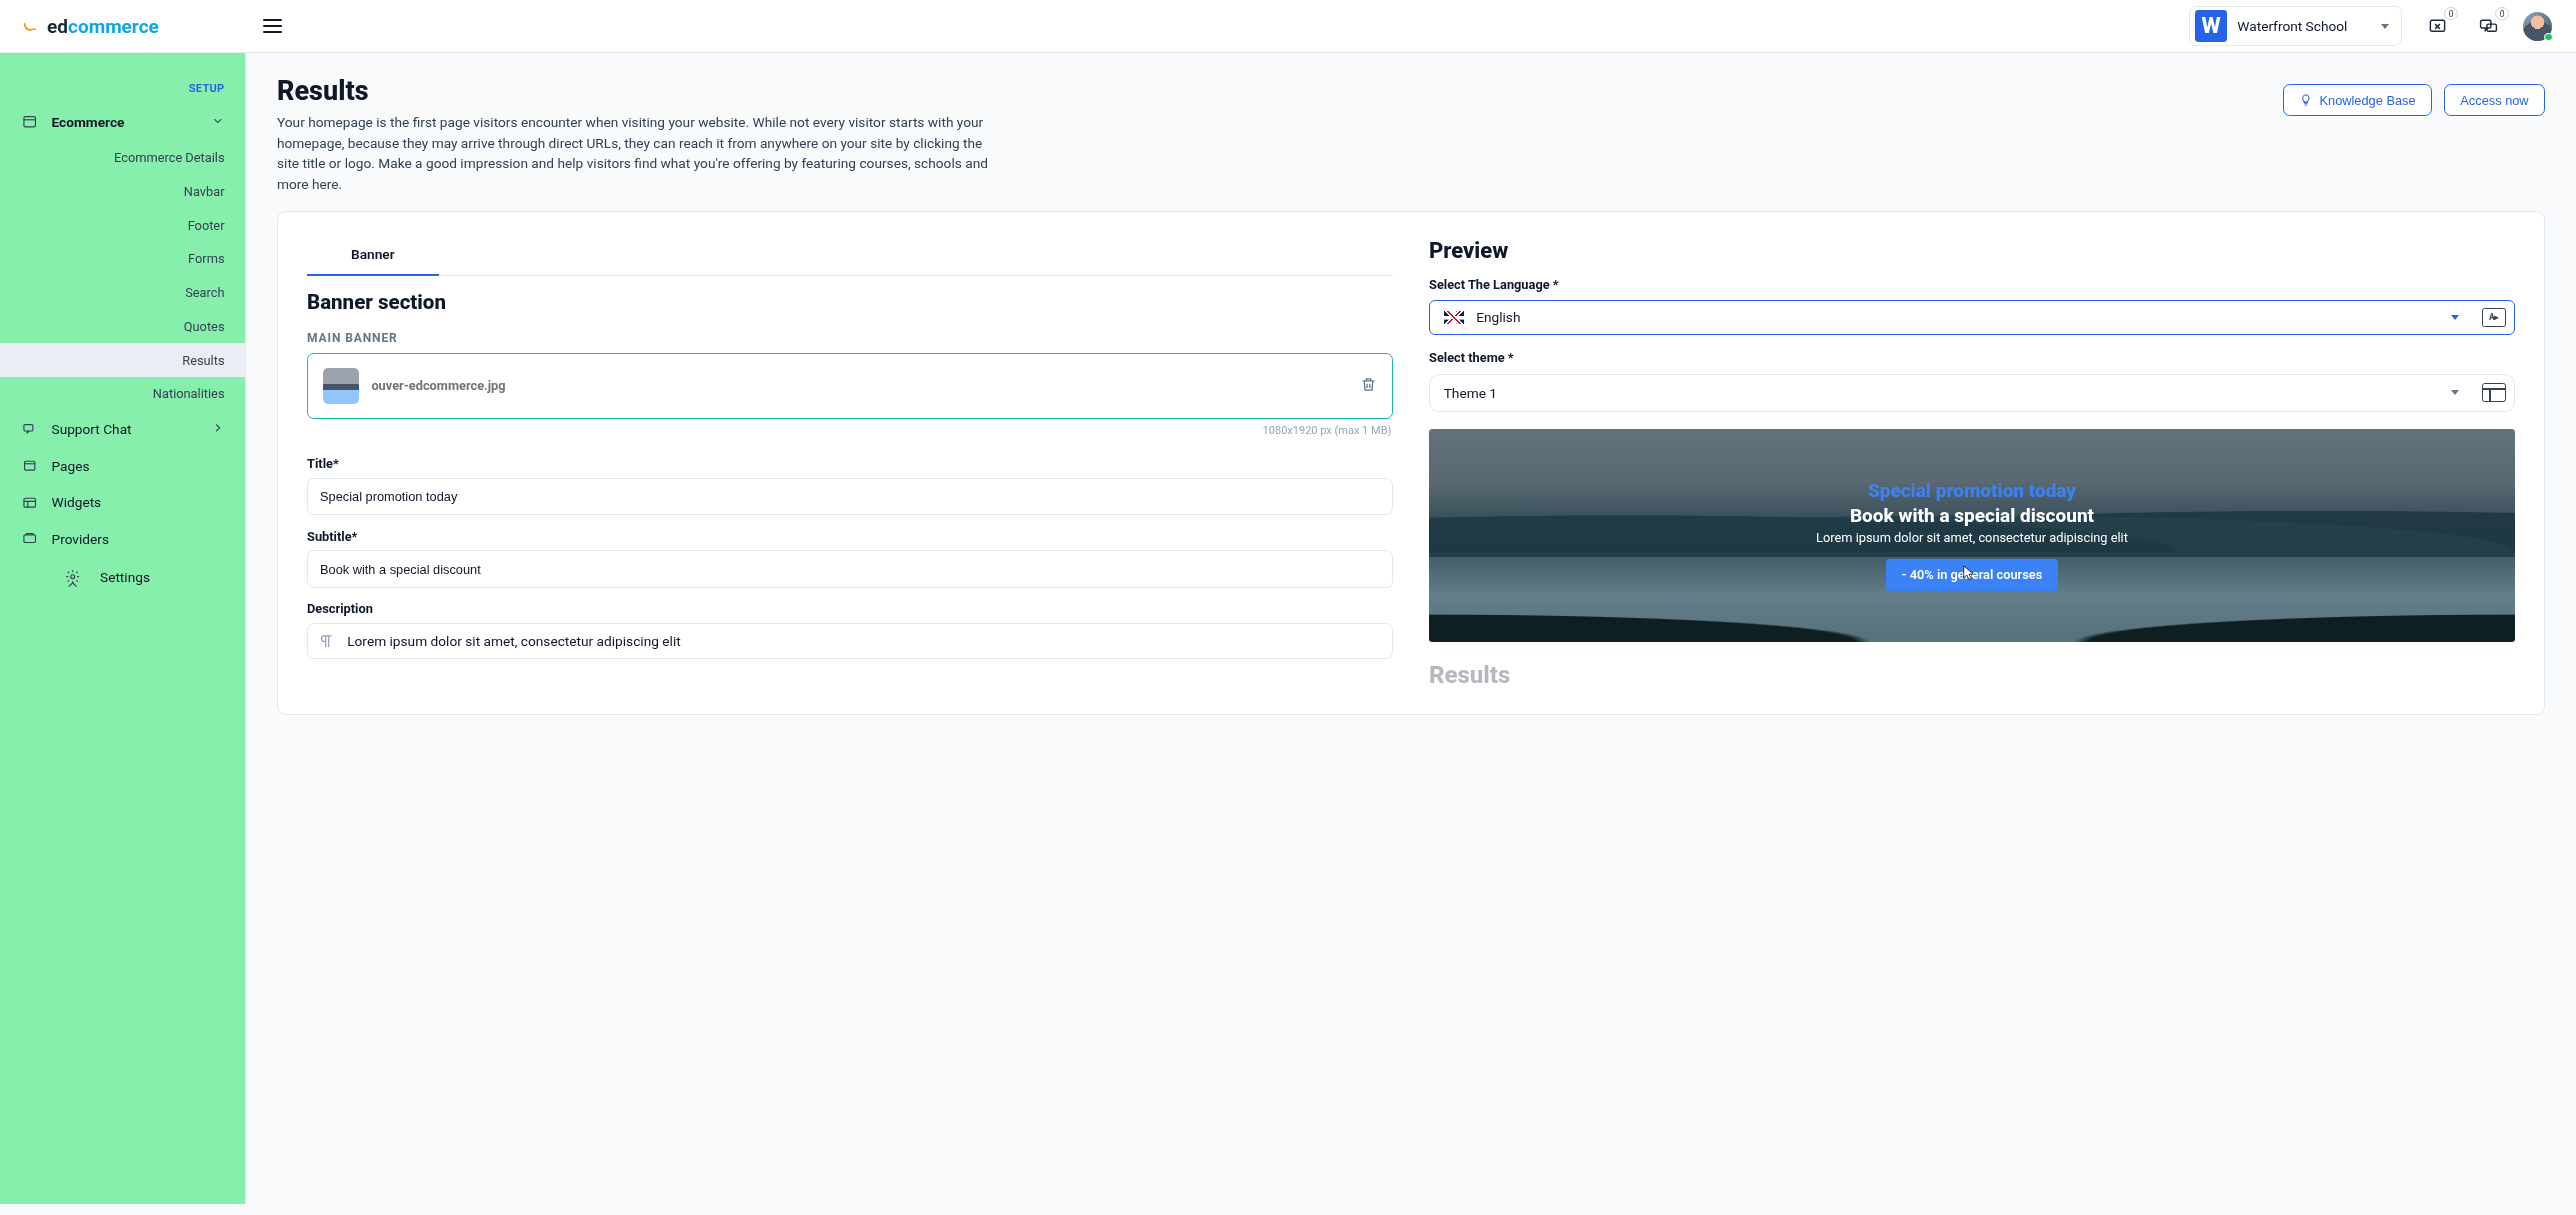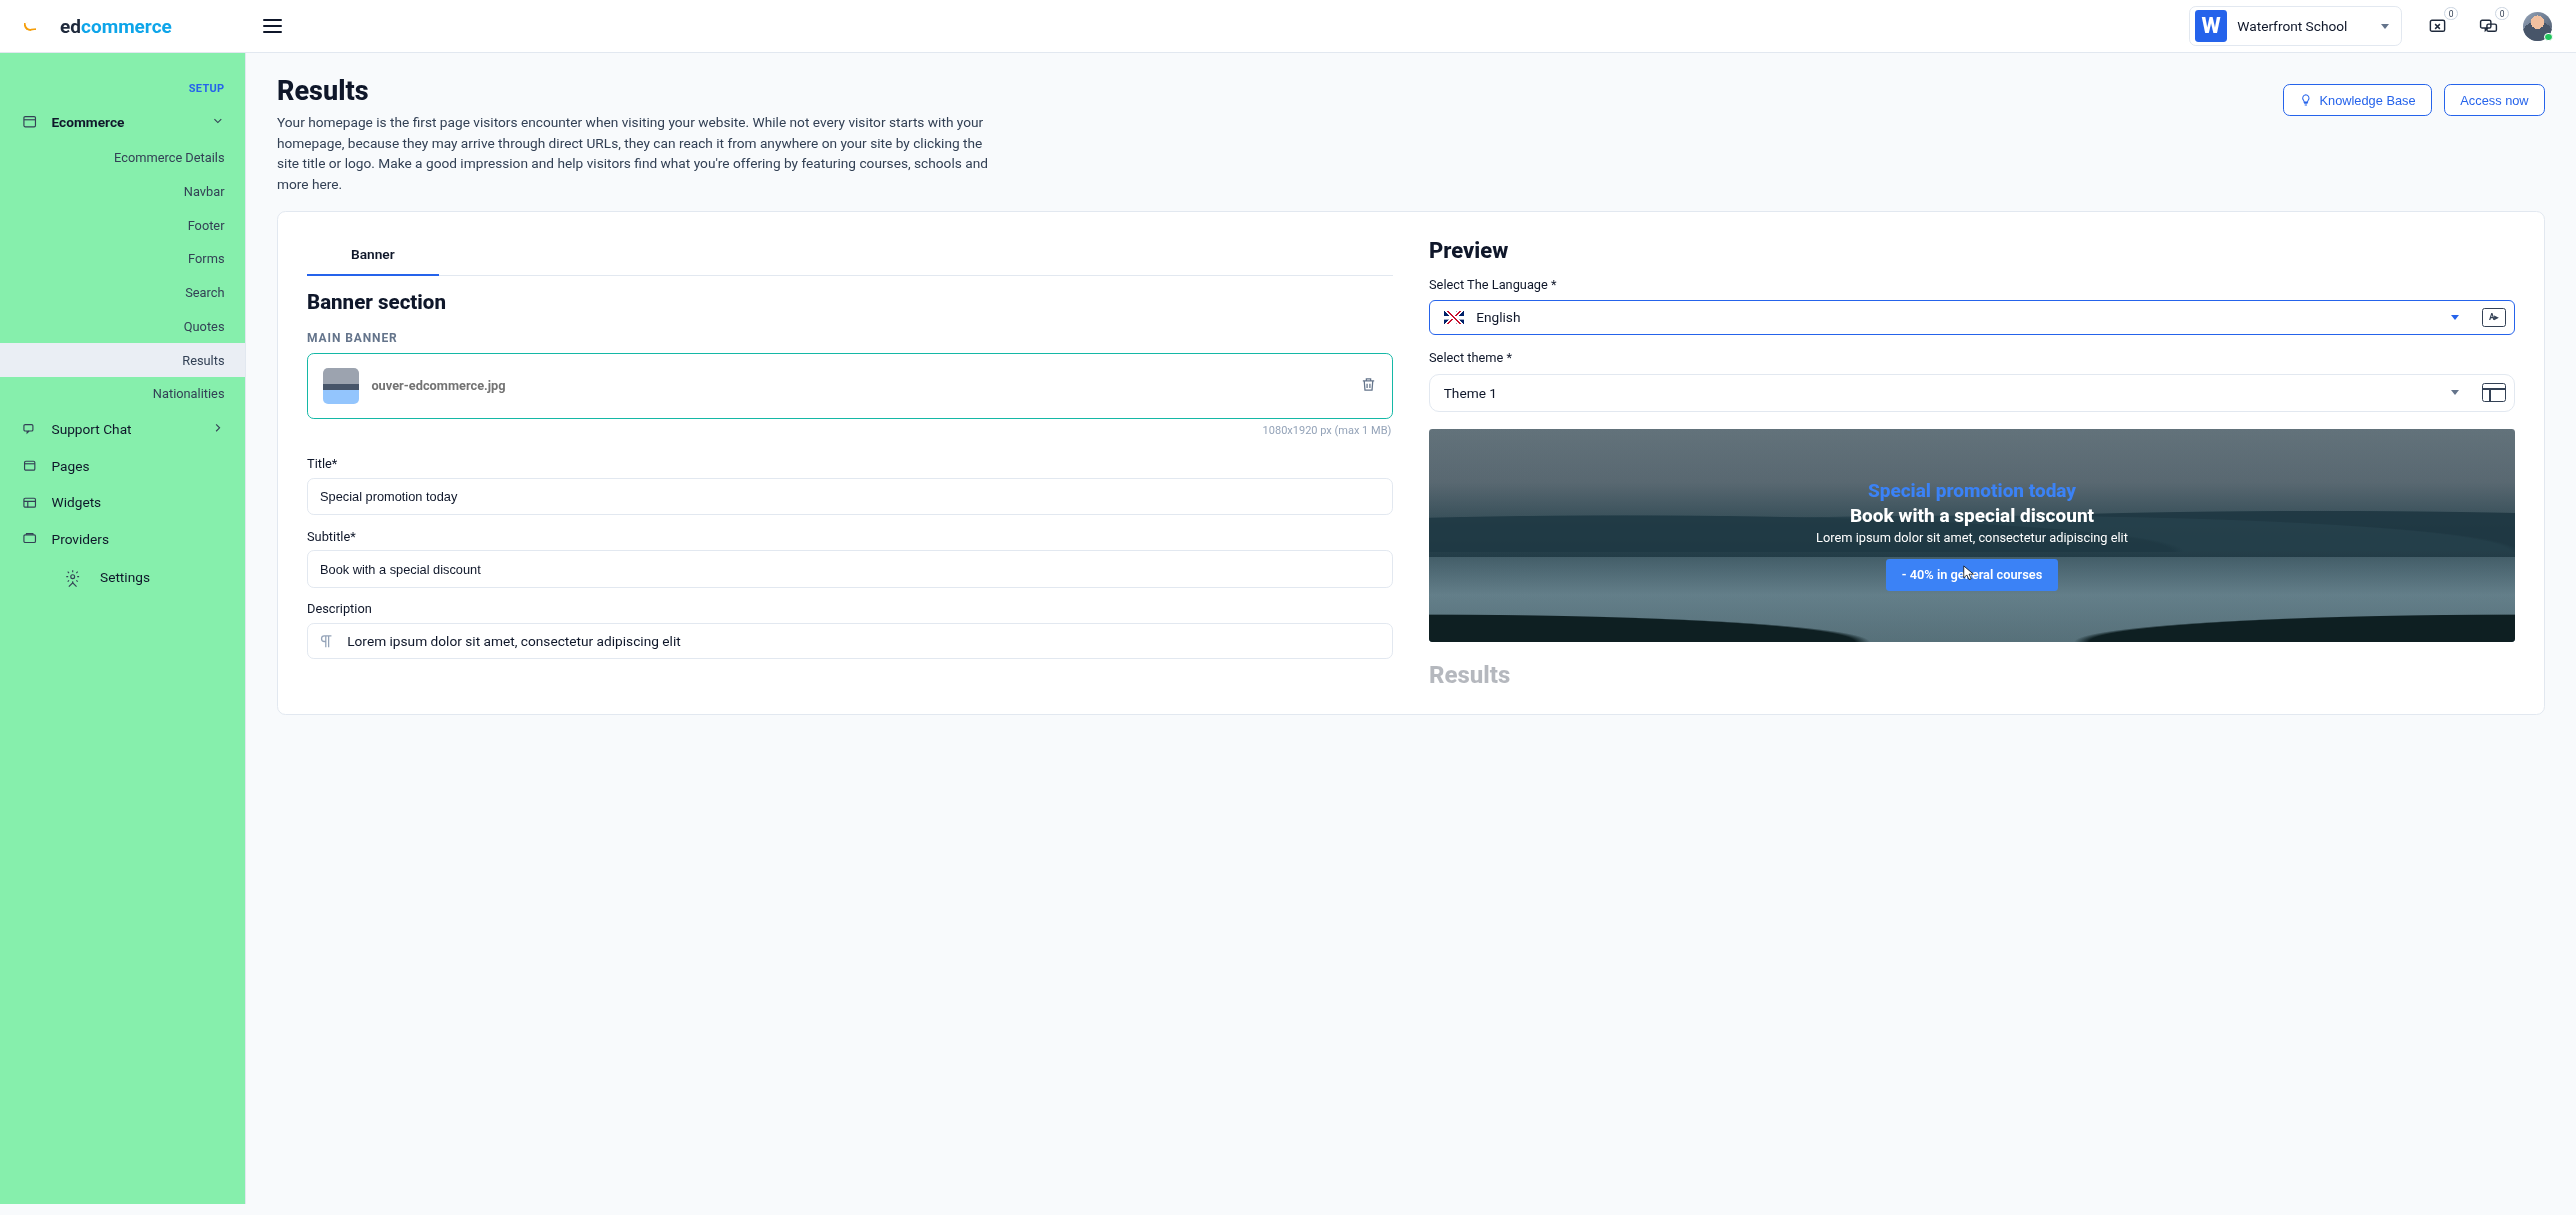--- a/index.html
+++ b/index.html
@@ -16,21 +16,21 @@
   html,body{margin:0;padding:0;height:100%;font-family:-apple-system,BlinkMacSystemFont,"Segoe UI",Roboto,Helvetica,Arial,sans-serif;color:var(--text);}
   body{background:var(--bg);}
 
   
   .app-header{
     position:fixed;top:0;left:0;right:0;height:var(--header-height);
     display:flex;align-items:center;padding:0 24px;background:#fff;border-bottom:0.9px solid var(--border);z-index:20;
   }
   .logo{display:flex;align-items:center;gap:5.1px;font-weight:700;font-size:19px;color:#0f172a;width:calc(var(--sidebar-width) - 24px);}
   .logo .swoosh{display:inline-block;width:12px;height:8.5px;border-bottom:2.6px solid #f59e0b;border-left:2.6px solid #f59e0b;border-radius:0 0 0 6.8px;transform:rotate(-8deg);}
-  .logo .ed{color:#1e293b;margin-left:19px;}
+  .logo .ed{color:#1e293b;margin-left:6px;}
   .logo .com{color:#0ea5e9;}
 
   .hamburger{width:34px;height:34px;display:flex;flex-direction:column;justify-content:center;gap:4.3px;margin-left:10.2px;cursor:pointer;border-radius:5.1px;}
   .hamburger span{display:block;width:19px;height:2.1px;background:#0f172a;border-radius:1.7px;margin-left:6.8px;}
 
   .header-right{margin-left:auto;display:flex;align-items:center;gap:19px;}
   .school-dd{display:flex;align-items:center;gap:10.2px;padding:3.4px 12px 3.4px 5.1px;border:0.9px solid var(--border);border-radius:6.8px;min-width:213px;position:relative;}
   .school-badge{width:32px;height:32px;background:#2563eb;color:#fff;display:flex;align-items:center;justify-content:center;font-weight:800;font-size:22px;border-radius:3.4px;line-height:1;}
   .school-name{font-size:13.7px;color:#0f172a;}
   .chev-down{margin-left:auto;display:inline-block;width:0;height:0;border-left:4.3px solid transparent;border-right:4.3px solid transparent;border-top:5.1px solid #64748b;}
@@ -80,21 +80,21 @@
 
   .section-title{font-size:20.5px;font-weight:800;margin:6.8px 0 17px;}
   .field-label{font-size:12px;font-weight:700;letter-spacing:0.9px;color:#64748b;margin-bottom:8.5px;text-transform:uppercase;}
   .uploaded-box{border:1.3px solid #14b8a6;border-radius:6.8px;padding:13.7px 15.4px;display:flex;align-items:center;gap:12px;}
   .thumb{width:36px;height:36px;border-radius:5.1px;background:linear-gradient(180deg,#9ca3af 0%,#9ca3af 45%,#475569 45% 60%,#93c5fd 60% 100%);}
   .filename{font-size:12.8px;font-weight:700;color:#737373;}
   .trash-btn{margin-left:auto;cursor:pointer;}
   .trash-btn svg{width:17px;height:17px;stroke:#64748b;fill:none;stroke-width:1.8;}
   .hint{font-size:11px;color:#94a3b8;text-align:right;margin:5.1px 1.7px 19px 0;}
 
-  .form-label{font-size:12.8px;color:#0f172a;margin:13.7px 0 6.8px;}
+  .form-label{font-size:12.8px;color:#0f172a;margin:13.7px 0 6.8px;font-weight:bold;}
   .text-input{width:100%;padding:10.2px 12px;border:0.9px solid var(--border);border-radius:6.8px;font-size:12.8px;color:#0f172a;background:#fff;}
   .desc-box{display:flex;align-items:center;gap:12px;padding:8.5px 10.2px;border:0.9px solid var(--border);border-radius:6.8px;}
   .desc-box svg{width:17px;height:17px;stroke:#94a3b8;fill:none;stroke-width:1.8;flex-shrink:0;}
 
   
   .col-right{flex:1;min-width:478px;}
   .preview-title{font-size:22px;font-weight:800;margin:0 0 5.1px;}
   .req{color:#0f172a;}
   .lang-select{display:flex;align-items:center;gap:12px;padding:6.8px 8.5px 6.8px 13.7px;border:1.7px solid #2563eb;border-radius:6px;margin:8.5px 0 15.4px;position:relative;}
   .flag{width:20.5px;height:13.7px;background:linear-gradient(#012169,#012169);position:relative;flex-shrink:0;}

